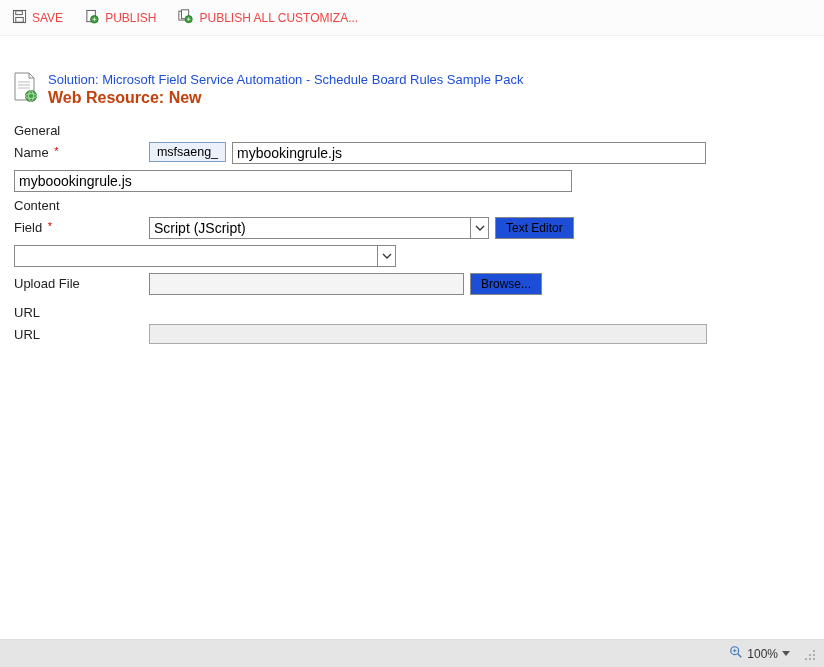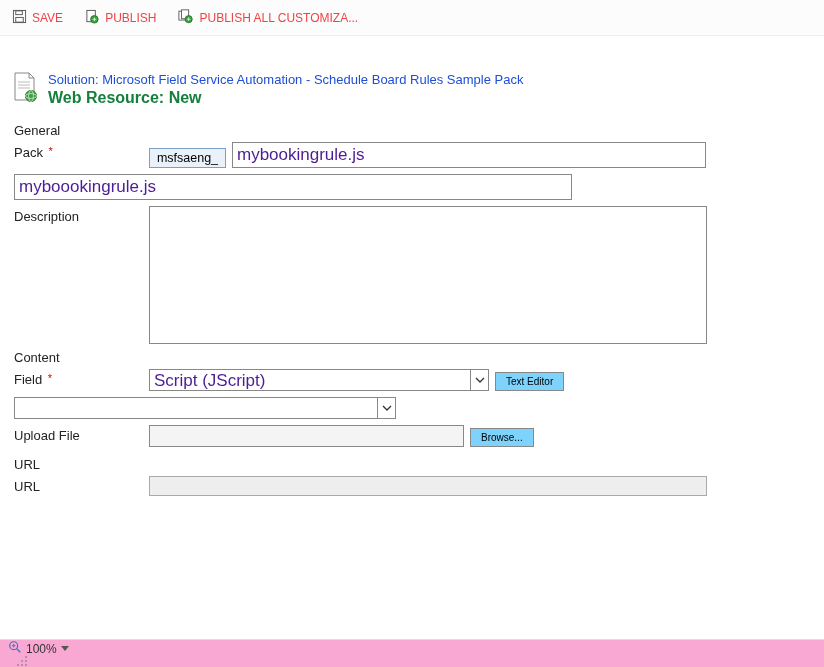--- a/index.html
+++ b/index.html
@@ -40,21 +40,21 @@
   
   .header {
     display: flex;
     align-items: flex-start;
     padding: 36px 12px 6px 12px;
     gap: 10px;
   }
   .header .doc-icon { flex-shrink: 0; }
   .header-titles { display: flex; flex-direction: column; gap: 2px; }
   .solution-line { font-size: 13px; color: #1d4ed8; }
-  .entity-line { font-size: 16px; font-weight: 700; color: #15803d; }
+  .entity-line { font-size: 16px; font-weight: 700; color: #c2410c; }
 
   
   .form {
     padding: 4px 14px 0 14px;
   }
   .section-title {
     font-weight: 400;
     font-size: 13px;
     color: #222;
     margin-top: 6px;
@@ -68,30 +68,30 @@
   .label-cell {
     width: 135px;
     padding-top: 3px;
     font-size: 13px;
     color: #222;
   }
   .label-cell .req { color: #d00; margin-left: 2px; font-size: 11px; vertical-align: top;}
   .field-cell {
     flex: 1;
     display: flex;
-    align-items: flex-end;
+    align-items: flex-start;
     gap: 6px;
   }
   .input, .textarea, .select, .readonly-input {
     border: 1px solid #888;
     font-family: inherit;
-    font-size: 17px;
+    font-size: 14px;
     padding: 2px 4px;
     background: #fff;
-    color: #4c1d95;
+    color: #000000;
   }
   .prefix-input {
     width: 77px;
     background: #eaf1fb;
     border: 1px solid #7aa0c8;
     font-size: 12.5px;
     padding: 2px 4px;
     text-align: center;
   }
   .name-input {
@@ -129,22 +129,22 @@
     height: 20px;
     border-left: 1px solid #888;
     display: flex;
     align-items: center;
     justify-content: center;
     pointer-events: none;
     background: #fff;
   }
   .btn {
     border: 1px solid #888;
-    background: #7dd3fc;
-    font-size: 10px;
+    background: #1d4ed8;
+    font-size: 12px;
     padding: 3px 10px;
     cursor: pointer;
   }
   .upload-input {
     width: 315px;
     background: #f4f4f4;
     border: 1px solid #888;
     height: 22px;
     padding: 1px 4px;
   }
@@ -159,26 +159,26 @@
   
   .statusbar {
     position: absolute;
     bottom: 0;
     left: 0;
     right: 0;
     height: 28px;
     border-top: 1px solid #ddd;
     display: flex;
     justify-content: flex-end;
+    align-items: center;
     padding: 0 8px;
     gap: 6px;
     font-size: 12px;
     color: #333;
-    background: #f9a8d4;
-    flex-direction: column;
+    background: #e5e5e5;
   }
   .statusbar .zoom { display: flex; align-items: center; gap: 4px; }
   .tri-down {
     width: 0; height: 0;
     border-left: 4px solid transparent;
     border-right: 4px solid transparent;
     border-top: 5px solid #555;
   }
   .dots-resize {
     width: 14px; height: 14px;
@@ -248,43 +248,35 @@
     <div class="entity-line">Web Resource: New</div>
   </div>
 </div>
 
 <div class="form">
 
   <div class="section-title">General</div>
 
   <div class="row">
     <div class="label-cell">
-      <span>Pack</span>
+      <span>Name</span>
       <span class="req">*</span>
     </div>
     <div class="field-cell">
       <input class="prefix-input" readonly="" value="msfsaeng_" style="">
       <input class="input name-input" value="mybookingrule.js" style="">
     </div>
   </div>
 
   <div class="row">
     <div class="field-cell">
       <input class="input full-input" value="myboookingrule.js" style="">
     </div>
   </div>
 
-  <div class="row">
-    <div class="label-cell">
-      <span>Description</span>
-    </div>
-    <div class="field-cell">
-      <textarea class="textarea desc-area" style=""></textarea>
-    </div>
-  </div>
 
   <div class="section-title" style="margin-top:6px">Content</div>
 
   <div class="row">
     <div class="label-cell">
       <span>Field</span>
       <span class="req">*</span>
     </div>
     <div class="field-cell">
       <span class="select-wrap">

